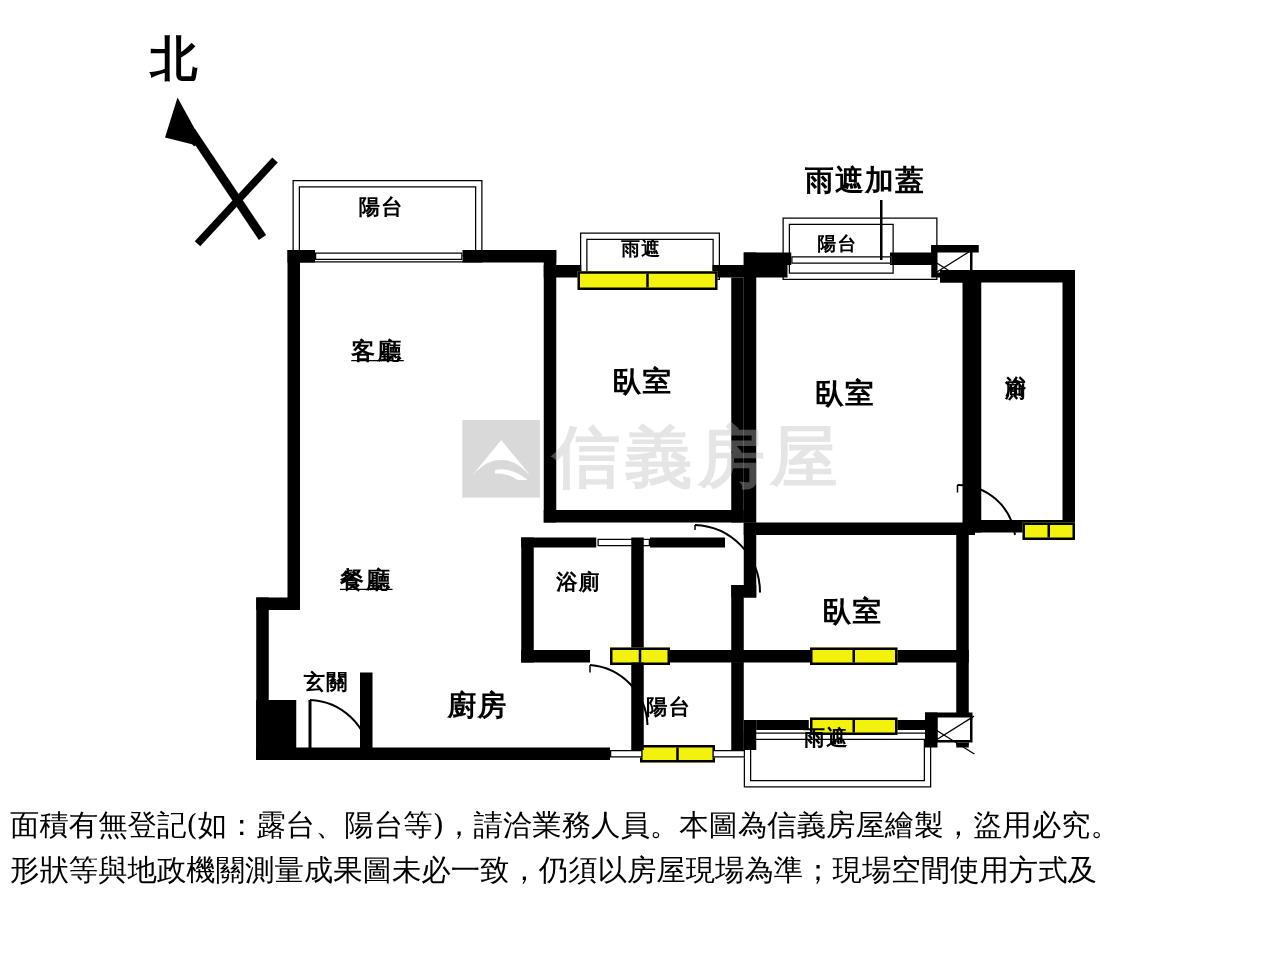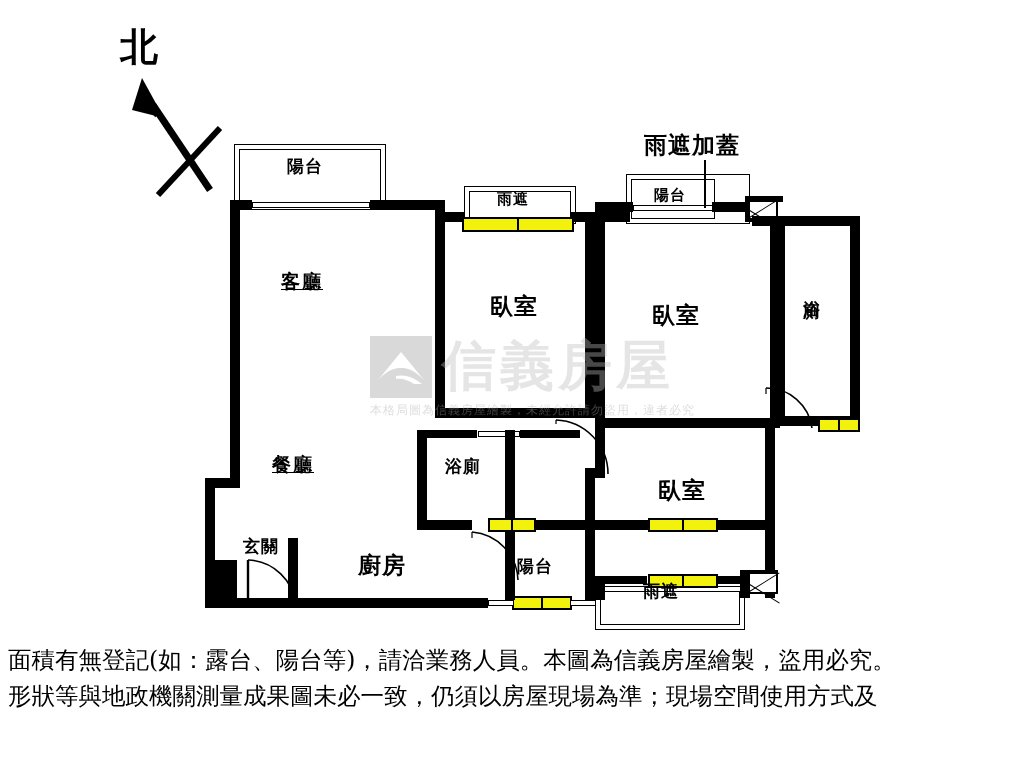--- a/index.html
+++ b/index.html
@@ -228,21 +228,20 @@
 
     <div id="wm">
       <div class="wm-mark">
         <svg width="62" height="62" viewBox="0 0 62 62">
           <rect width="62" height="62" fill="#9c9c9c"></rect>
           <path d="M8 44 L31 16 L54 44 C44 34 38 32 31 32 C24 32 18 34 8 44 Z" fill="#fff"></path>
           <path d="M26 40 C34 38 44 41 52 48 L44 48 C38 44 32 42 26 43 Z" fill="#fff"></path>
         </svg>
       </div>
       <div class="wm-text">信義房屋</div>
-      <div class="wm-sub">本格局圖為信義房屋繪製，未經允許請勿盜用，違者必究</div>
     </div>
 
   </div>
 
   <div id="disclaimer">
     <div>面積有無登記(如：露台、陽台等)，請洽業務人員。本圖為信義房屋繪製，盜用必究。</div>
     <div>形狀等與地政機關測量成果圖未必一致，仍須以房屋現場為準；現場空間使用方式及</div>
   </div>
 
 </div>

